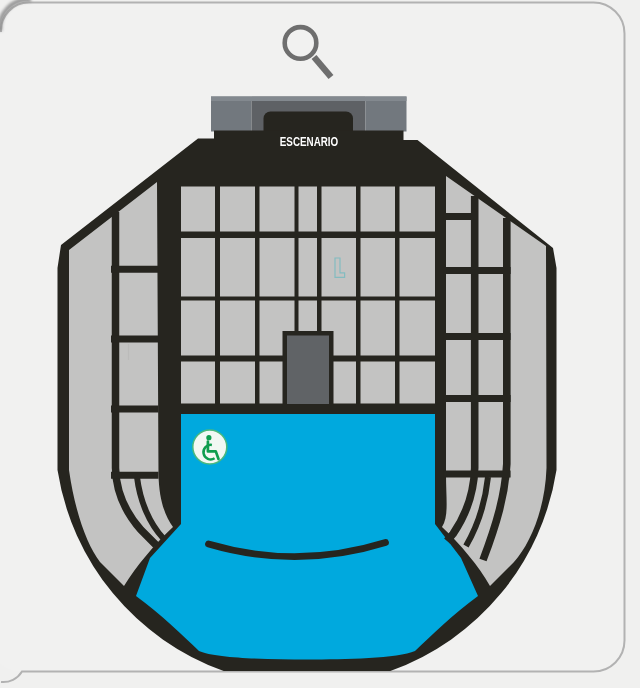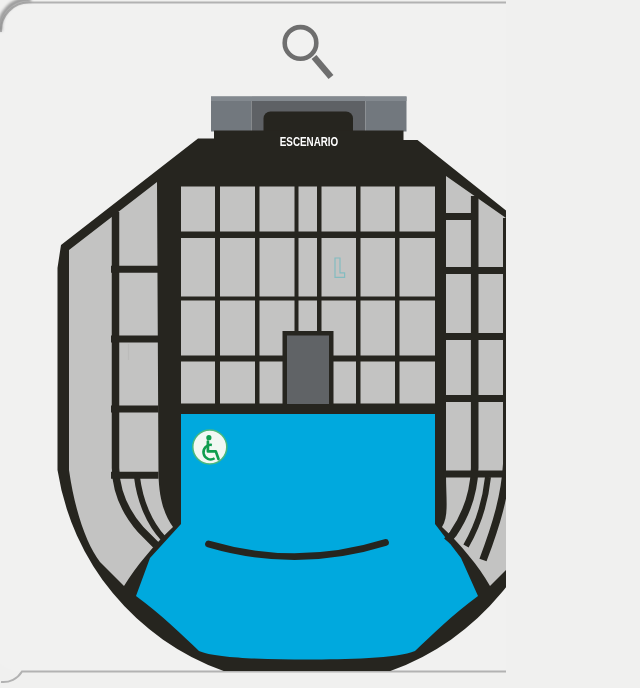--- a/index.html
+++ b/index.html
@@ -1,16 +1,16 @@
 <!DOCTYPE html>
 <html><head>
 <meta charset="utf-8">
 <style>
 html,body{margin:0;padding:0;background:#f0f0ef;font-family:"Liberation Sans",sans-serif;}
-#page{position:relative;width:506px;height:688px;overflow:hidden;}
+#page{position:relative;width:640px;height:688px;overflow:hidden;}
 svg{display:block;}
 </style>
 </head>
 <body>
 <div id="page">
 <svg width="640" height="688" viewBox="0 0 640 688">
   <defs>
     <filter id="soft" x="-50%" y="-50%" width="200%" height="200%">
       <feGaussianBlur stdDeviation="1.4"></feGaussianBlur>
     </filter>

